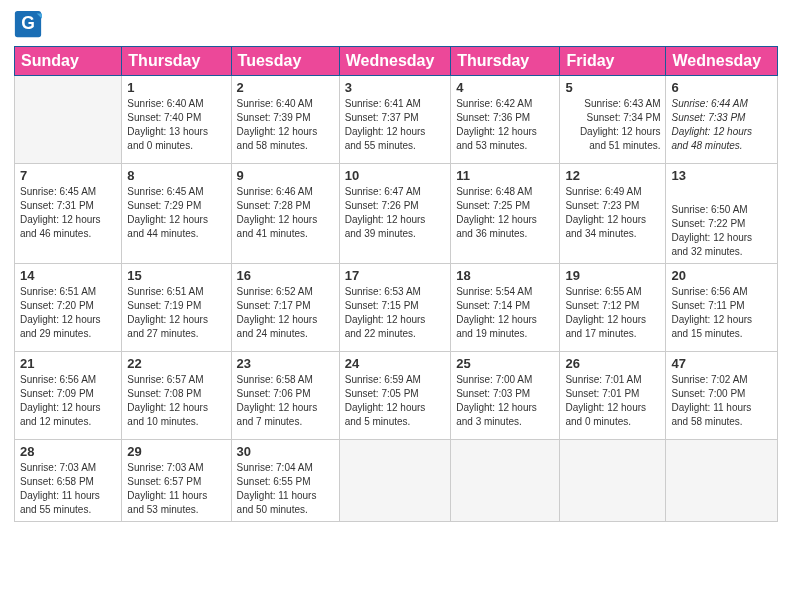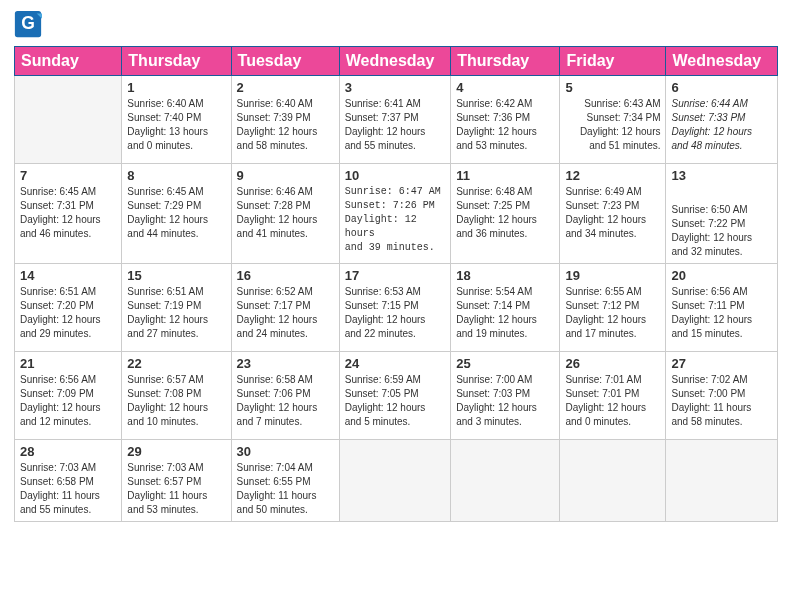--- a/index.html
+++ b/index.html
@@ -191,21 +191,21 @@
           </td>
           <td>
             <div class="day-number">9</div>
             <div class="day-info" style="white-space: pre-line;">Sunrise: 6:46 AM
 Sunset: 7:28 PM
 Daylight: 12 hours
 and 41 minutes.</div>
           </td>
           <td>
             <div class="day-number">10</div>
-            <div class="day-info" style="white-space: pre-line; font-family: Liberation Mono, monospace;">Sunrise: 6:47 AM
+            <div class="day-info" style="white-space: pre-line;">Sunrise: 6:47 AM
 Sunset: 7:26 PM
 Daylight: 12 hours
 and 39 minutes.</div>
           </td>
           <td>
             <div class="day-number">11</div>
             <div class="day-info" style="white-space: pre-line;">Sunrise: 6:48 AM
 Sunset: 7:25 PM
 Daylight: 12 hours
 and 36 minutes.</div>
@@ -313,21 +313,21 @@
 and 3 minutes.</div>
           </td>
           <td>
             <div class="day-number">26</div>
             <div class="day-info" style="white-space: pre-line;">Sunrise: 7:01 AM
 Sunset: 7:01 PM
 Daylight: 12 hours
 and 0 minutes.</div>
           </td>
           <td>
-            <div class="day-number">27</div>
+            <div class="day-number">47</div>
             <div class="day-info" style="white-space: pre-line;">Sunrise: 7:02 AM
 Sunset: 7:00 PM
 Daylight: 11 hours
 and 58 minutes.</div>
           </td>
         </tr>
         <tr class="last-row">
           <td>
             <div class="day-number">28</div>
             <div class="day-info" style="white-space: pre-line;">Sunrise: 7:03 AM

